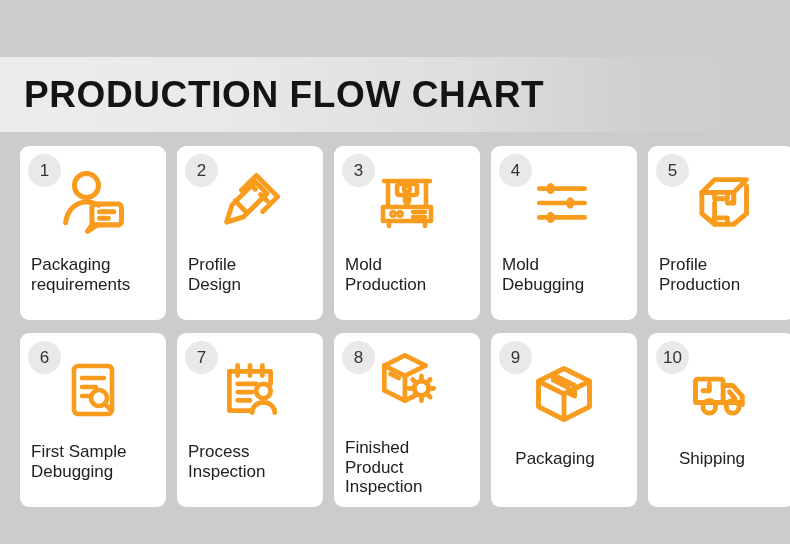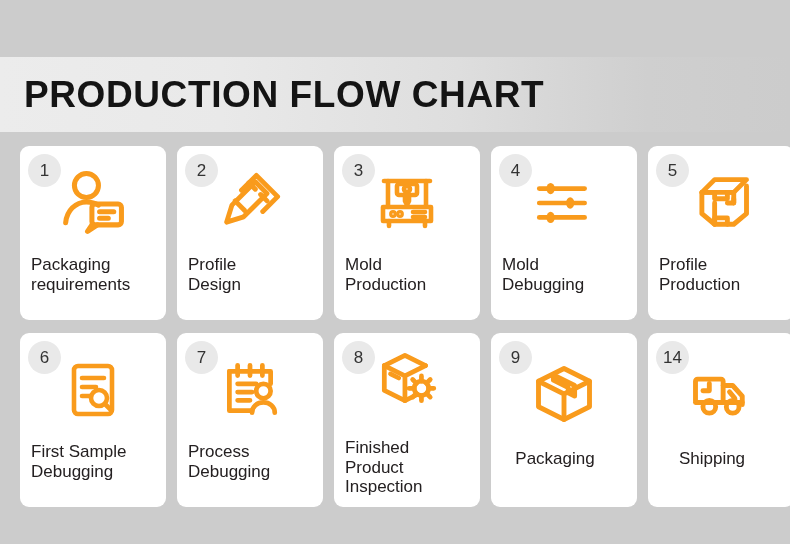--- a/index.html
+++ b/index.html
@@ -207,21 +207,21 @@
           <svg width="66" height="66" viewBox="0 0 64 64" fill="none" stroke="#f99b1c" stroke-width="4.6" stroke-linecap="round" stroke-linejoin="round">
             <path d="M12 14h40v12"></path>
             <path d="M12 14v38h22"></path>
             <path d="M20 8v10M32 8v10M44 8v10"></path>
             <path d="M20 26h18M20 34h14M20 42h12"></path>
             <circle cx="45" cy="33" r="7"></circle>
             <path d="M34 54c0-6 5-10 11-10s11 4 11 10"></path>
           </svg>
         </div>
         <div class="label left">Process
-Debugging</div>
+Inspection</div>
       </div>
       <div class="card lines-3">
         <div class="badge">8</div>
         <div class="icon-area">
           <svg width="66" height="66" viewBox="0 0 64 64" fill="none" stroke="#f99b1c" stroke-width="4.6" stroke-linecap="round" stroke-linejoin="round">
             <path d="M10 20l20-10 20 10"></path>
             <path d="M10 20v24l20 10 12-6"></path>
             <path d="M30 30L10 20M30 30l20-10M30 30v24"></path>
             <path d="M16 28l8 4"></path>
             <circle cx="46" cy="42" r="7"></circle>
@@ -237,21 +237,21 @@
         <div class="icon-area">
           <svg width="68" height="68" viewBox="0 0 64 64" fill="none" stroke="#f99b1c" stroke-width="4.6" stroke-linecap="round" stroke-linejoin="round">
             <path d="M32 8l24 12v24L32 56 8 44V20z"></path>
             <path d="M8 20l24 12 24-12M32 32v24"></path>
             <path d="M22 14l20 10v10l-6-3v-5l-14-7z"></path>
           </svg>
         </div>
         <div class="label center">Packaging</div>
       </div>
       <div class="card lines-1">
-        <div class="badge">14</div>
+        <div class="badge">10</div>
         <div class="icon-area">
           <svg width="68" height="68" viewBox="0 0 64 64" fill="none" stroke="#f99b1c" stroke-width="4.6" stroke-linecap="round" stroke-linejoin="round">
             <rect x="8" y="18" width="26" height="22" rx="2"></rect>
             <path d="M34 24h9l9 10v8"></path>
             <path d="M8 40h44"></path>
             <path d="M21 22v7h-6"></path>
             <path d="M40 30l5 6"></path>
             <circle cx="21" cy="44" r="6"></circle>
             <circle cx="43" cy="44" r="6"></circle>
           </svg>

